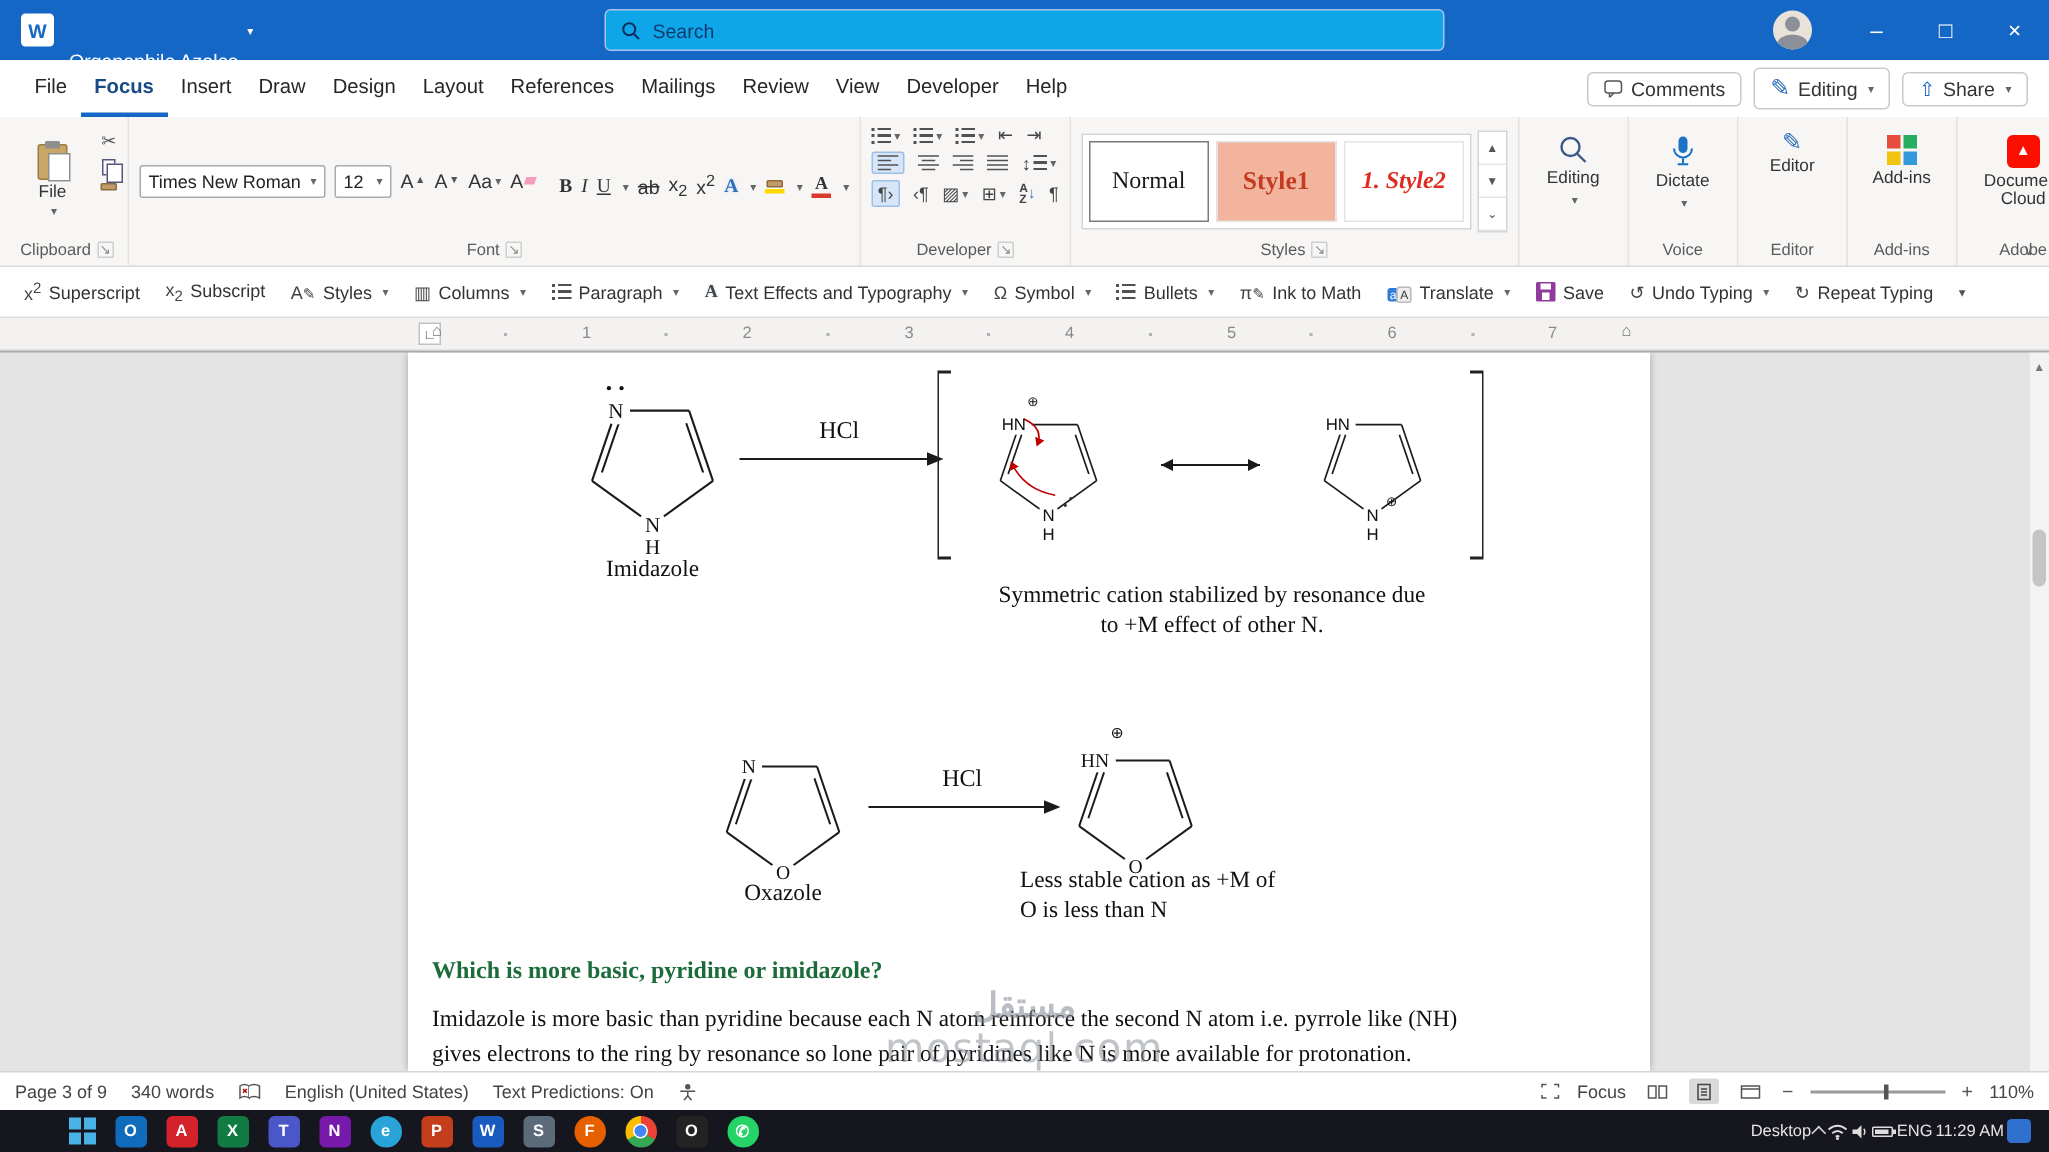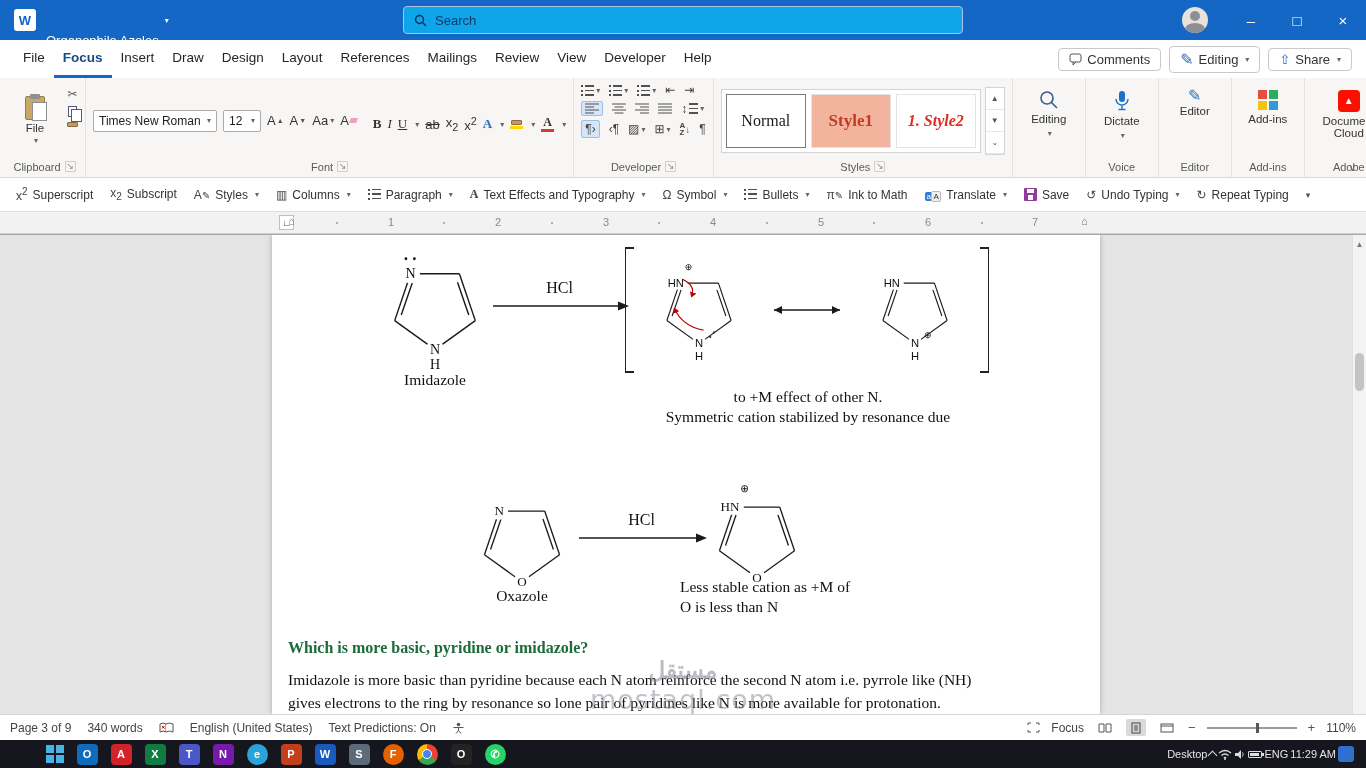--- a/index.html
+++ b/index.html
@@ -631,22 +631,22 @@
             <circle cx="80" cy="120" r="10" fill="#fff"></circle>
           <text x="49" y="44" text-anchor="middle" font-size="15" fill="#111">HN</text>
           <text x="80" y="125" text-anchor="middle" font-size="15" fill="#111">N</text>
           <text x="97" y="112" text-anchor="middle" font-size="12" fill="#111">⊕</text>
           <text x="80" y="142" text-anchor="middle" font-size="15" fill="#111">H</text>
         </svg>
         <span class="bk bk-r"></span>
       </div>
 
       <div class="cap1 serif">
+        <div>Symmetric cation stabilized by resonance due</div>
         <div>to +M effect of other N.</div>
-        <div>Symmetric cation stabilized by resonance due</div>
       </div>
 
       <svg class="mol" style="left:180px;top:242px" width="140" height="131" viewBox="0 0 160 150">
         <g stroke="#1a1a1a" stroke-width="1.5" fill="none">
           <line x1="54" y1="39" x2="106" y2="39"></line>
           <line x1="106" y1="39" x2="123" y2="89"></line>
           <line x1="104" y1="48" x2="116" y2="83"></line>
           <line x1="123" y1="89" x2="80" y2="120"></line>
           <line x1="80" y1="120" x2="37" y2="89"></line>
           <line x1="37" y1="89" x2="54" y2="39"></line>

